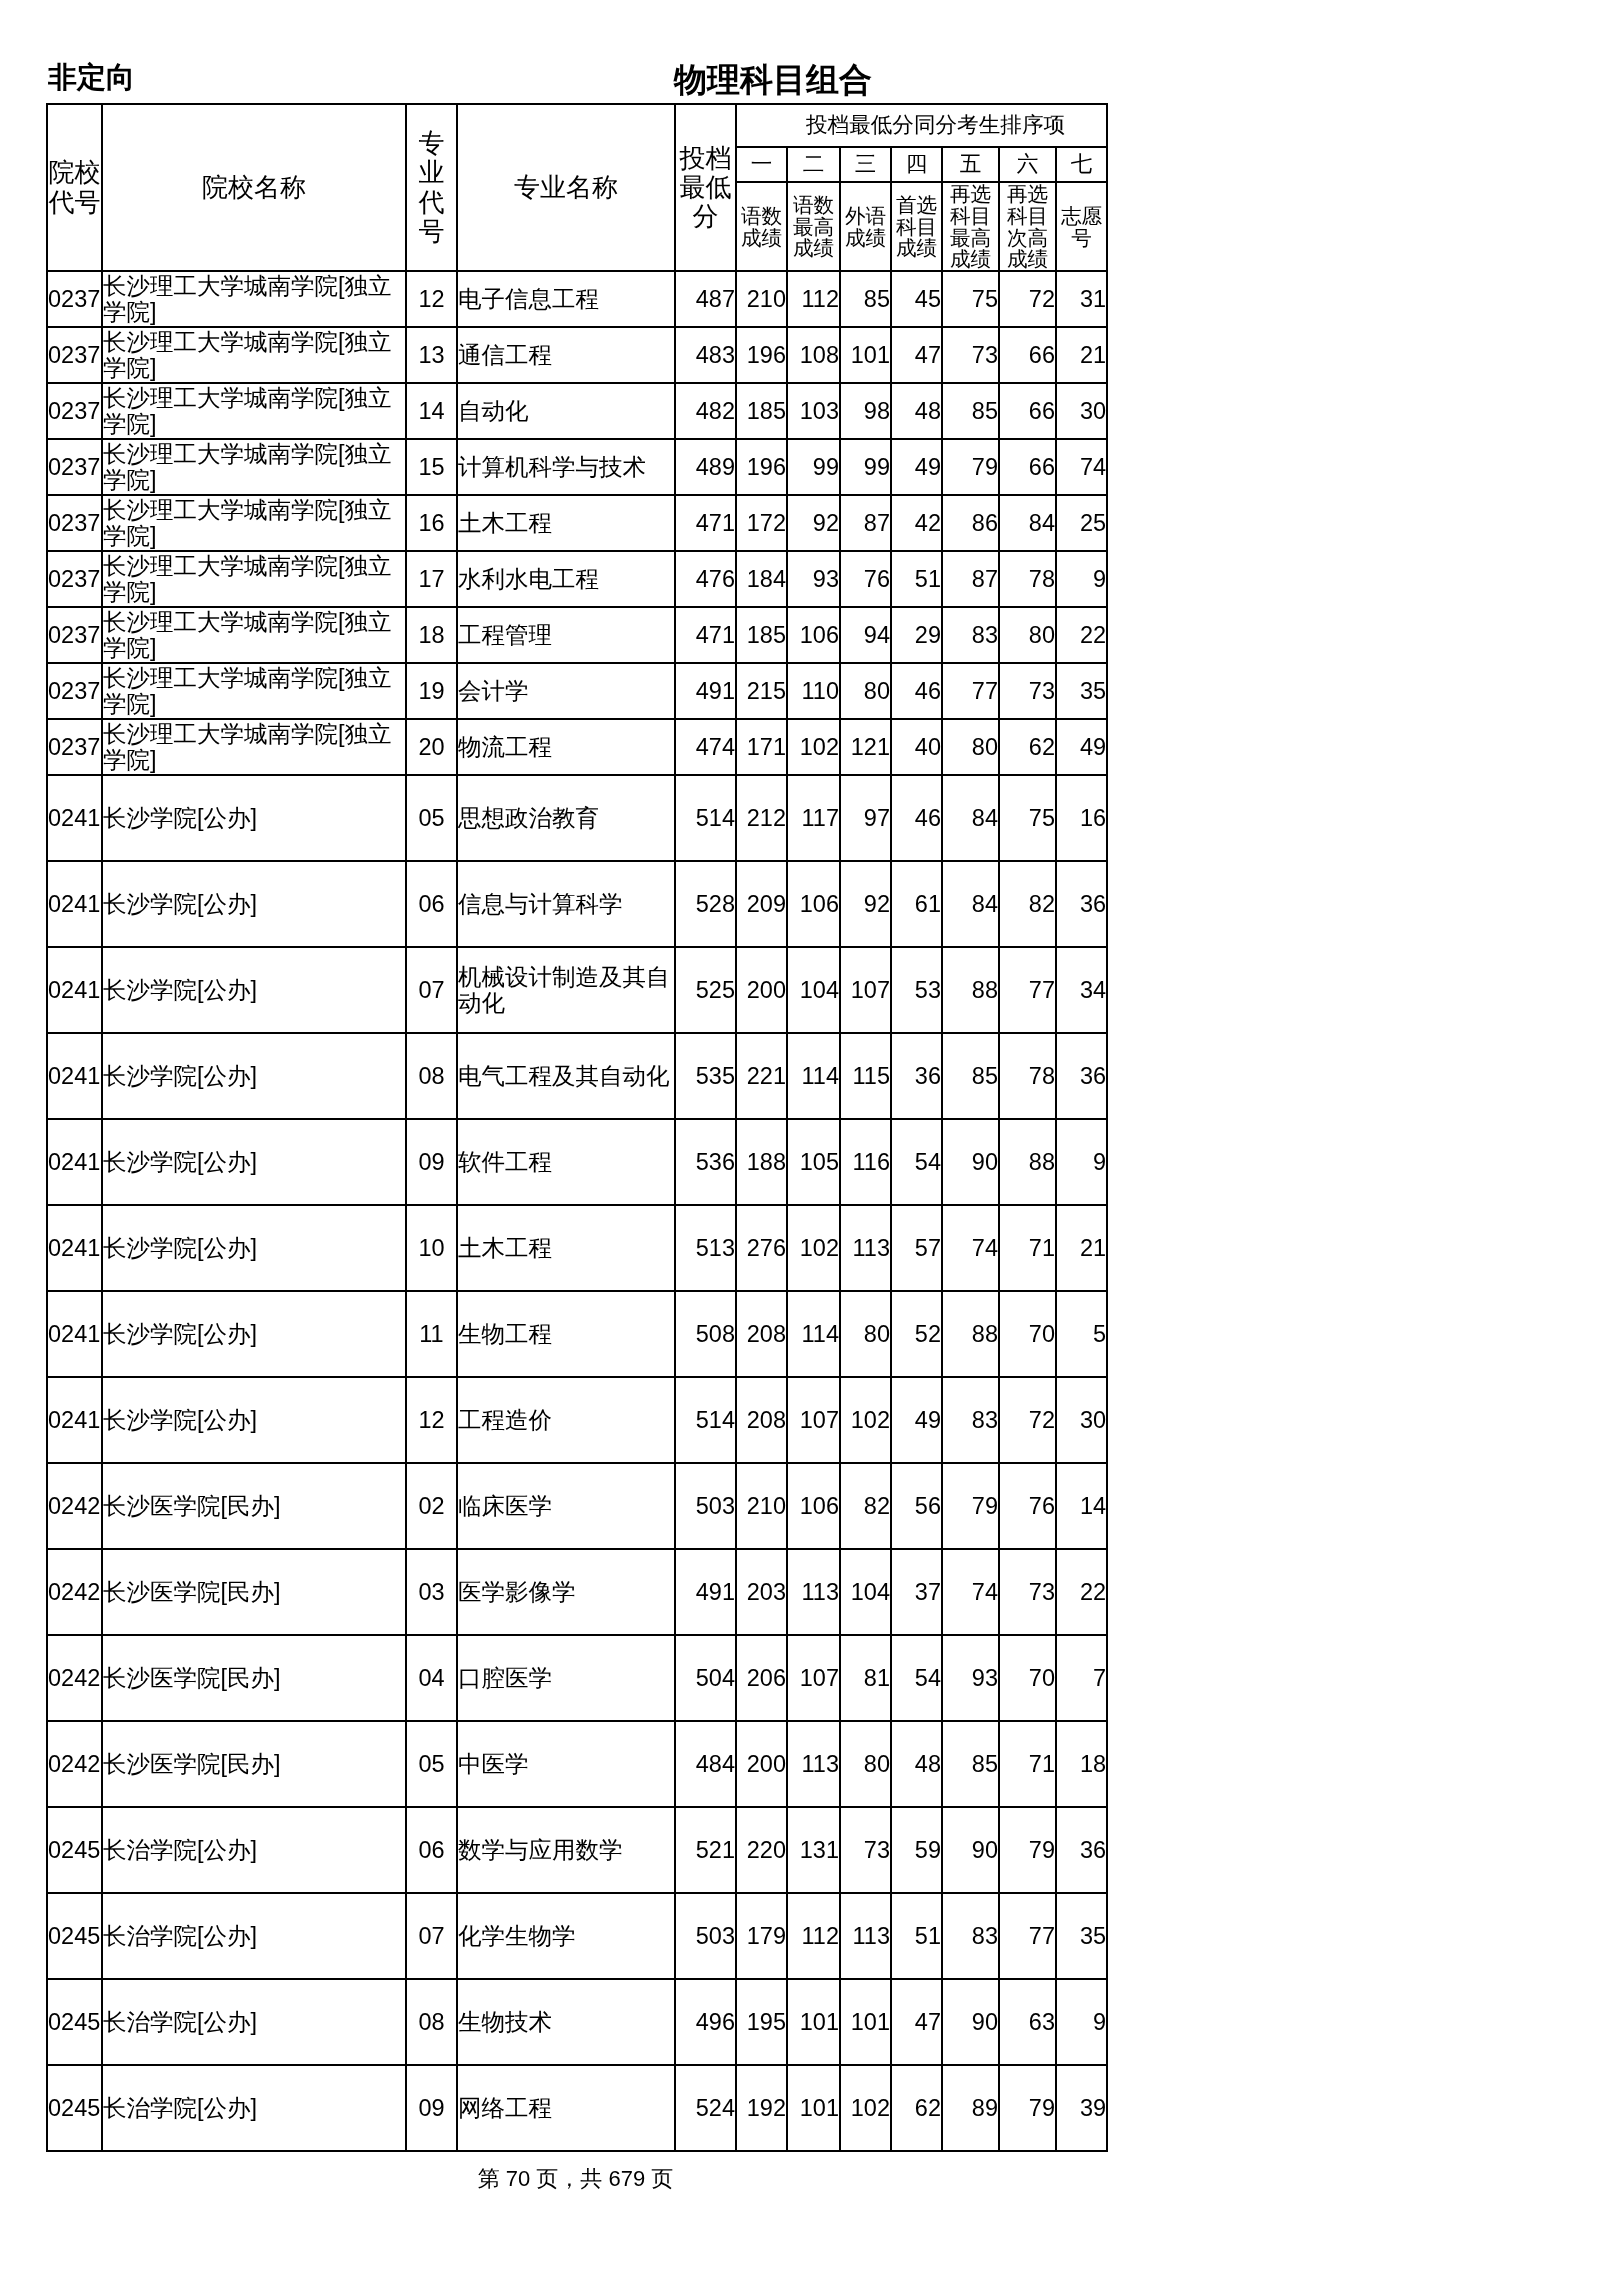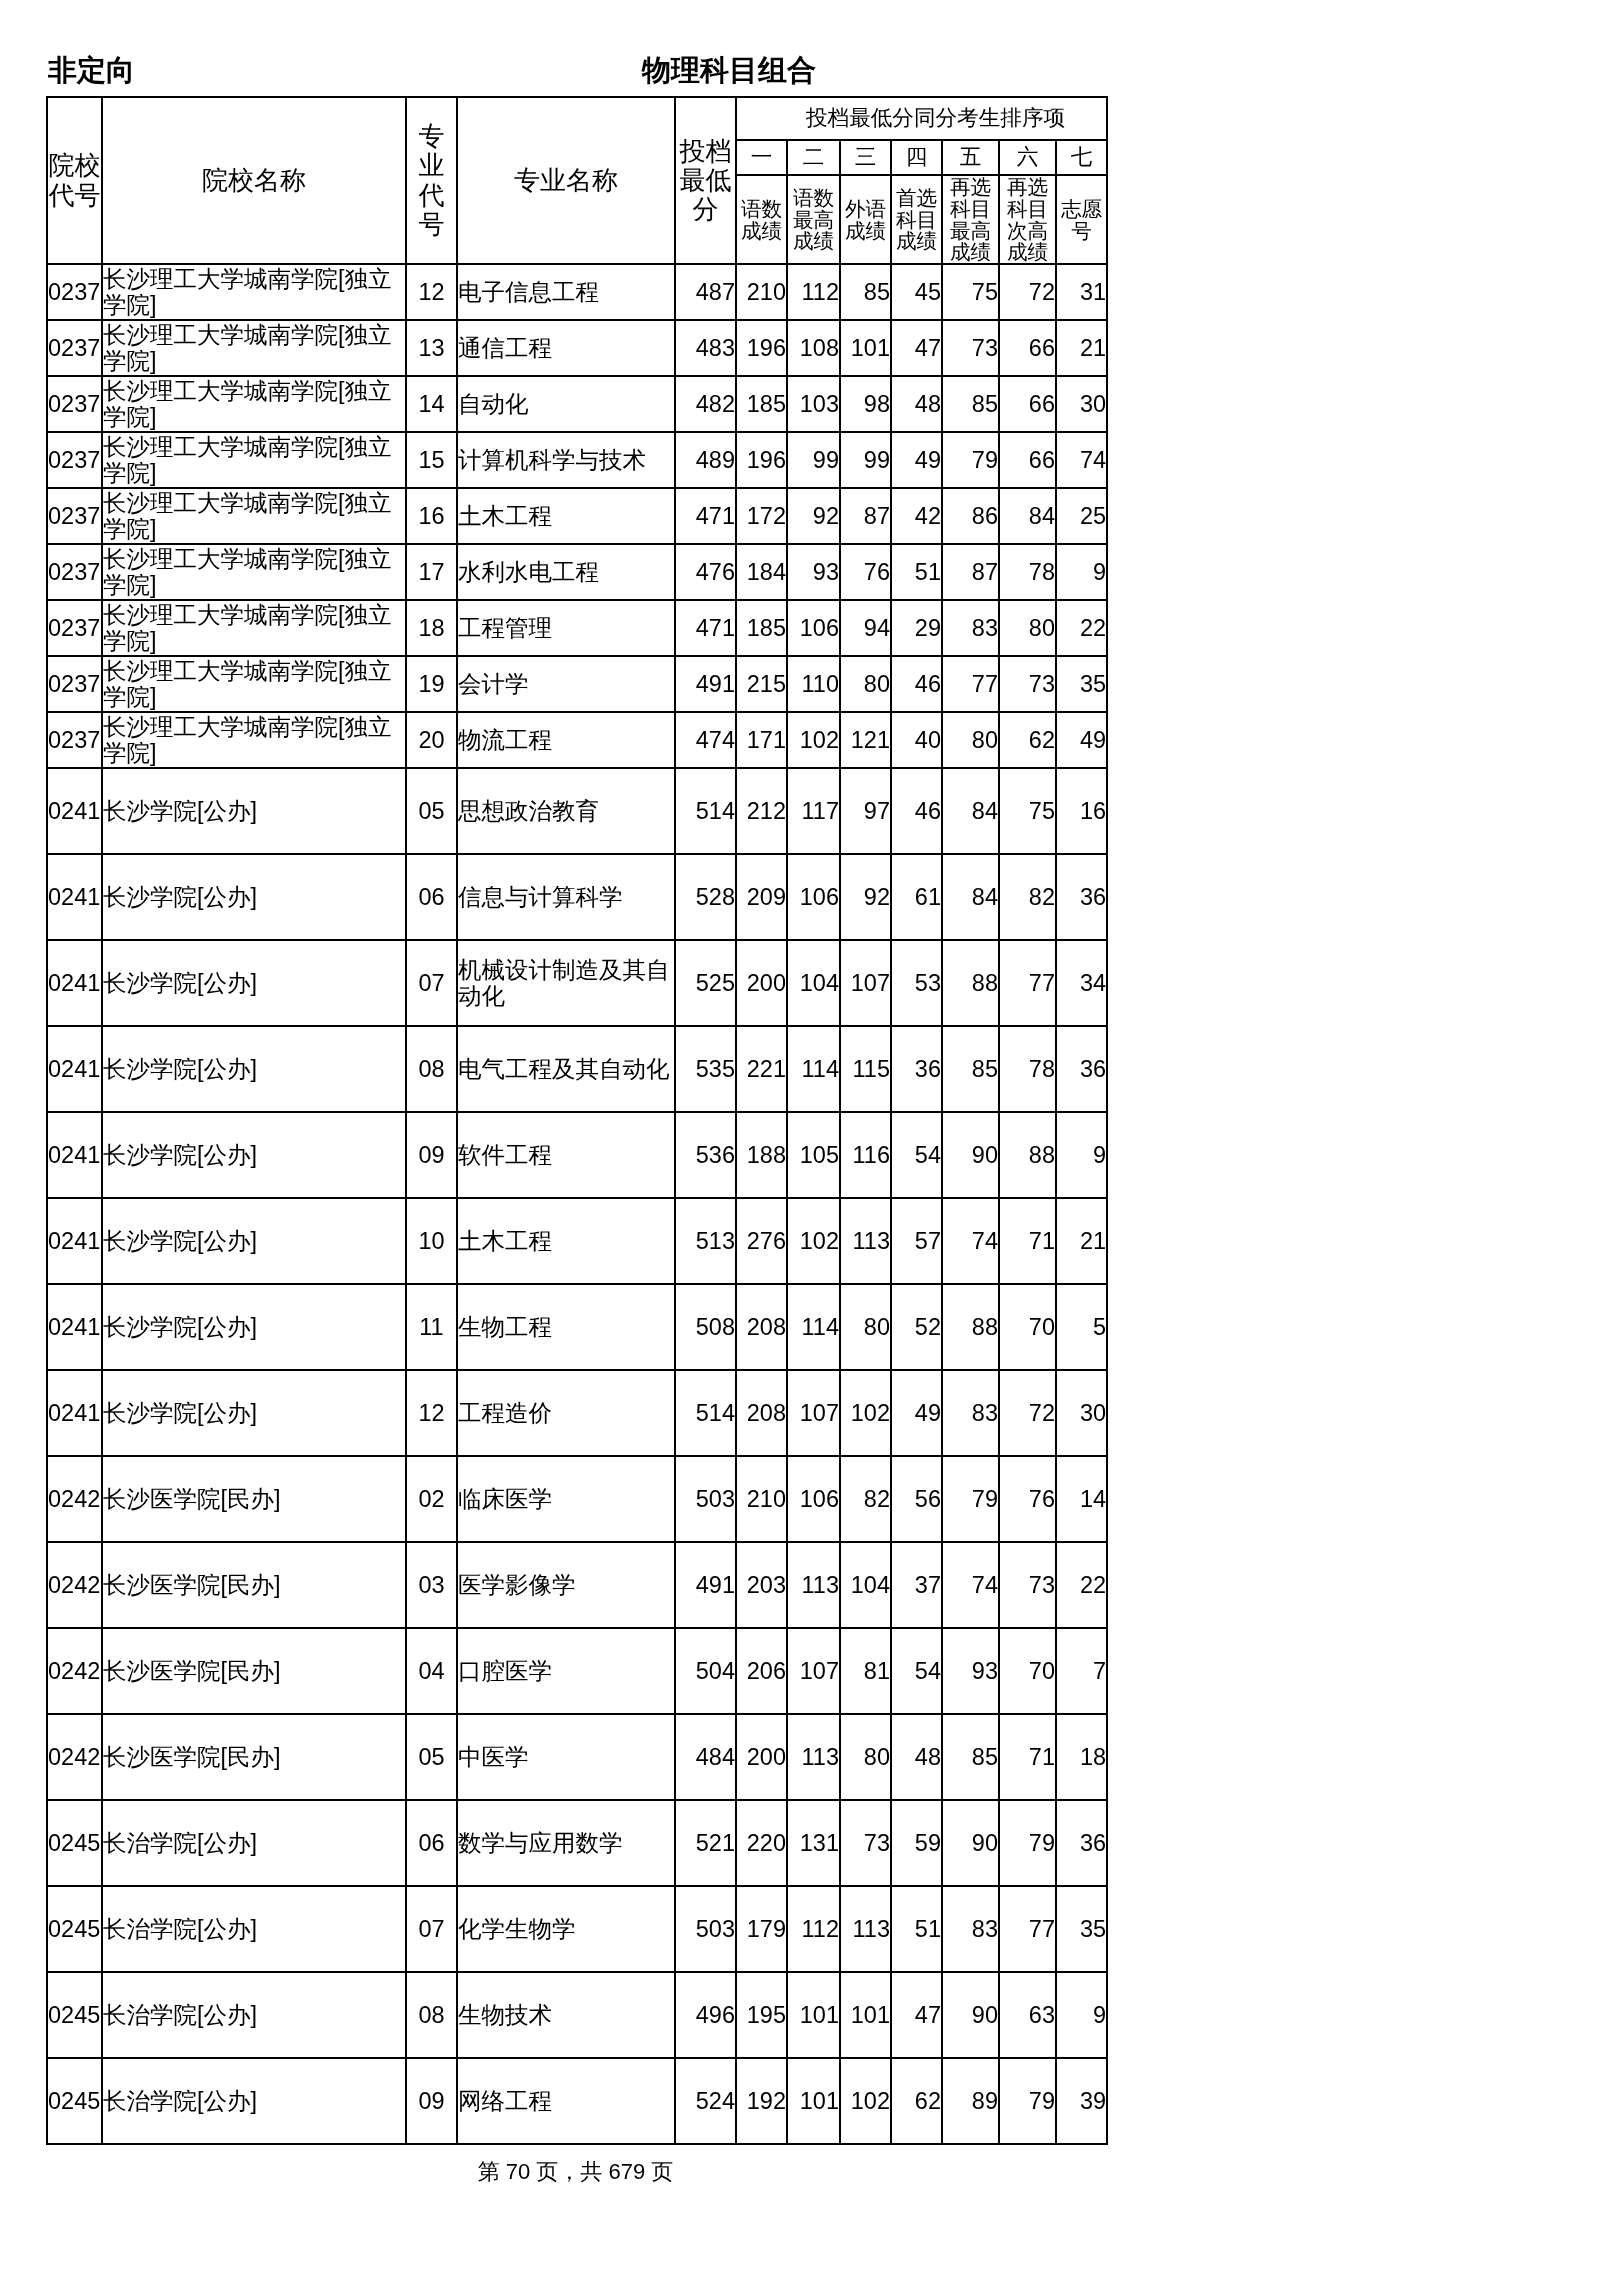--- a/index.html
+++ b/index.html
@@ -21,35 +21,35 @@
   .title-block { text-align: center; }
   .title-line {
     font-size: 37px;
     font-weight: bold;
     line-height: 1.25;
     letter-spacing: 1px;
   }
   .labels {
     position: relative;
     height: 41px;
-    margin-top: 14px;
+    margin-top: 21px;
     font-family: Liberation Mono, monospace;
   }
   .label-left {
     position: absolute;
     left: 2px;
     top: 2px;
     font-size: 29px;
     font-weight: bold;
   }
   .label-right {
     position: absolute;
-    left: 596px;
+    left: 628px;
     top: 2px;
-    font-size: 29px;
+    font-size: 33px;
     font-weight: bold;
     text-align: right;
   }
   table.stats {
     border-collapse: collapse;
     table-layout: fixed;
     width: 1059px;
     margin-top: 5.9px;
   }
   table.stats th, table.stats td {

